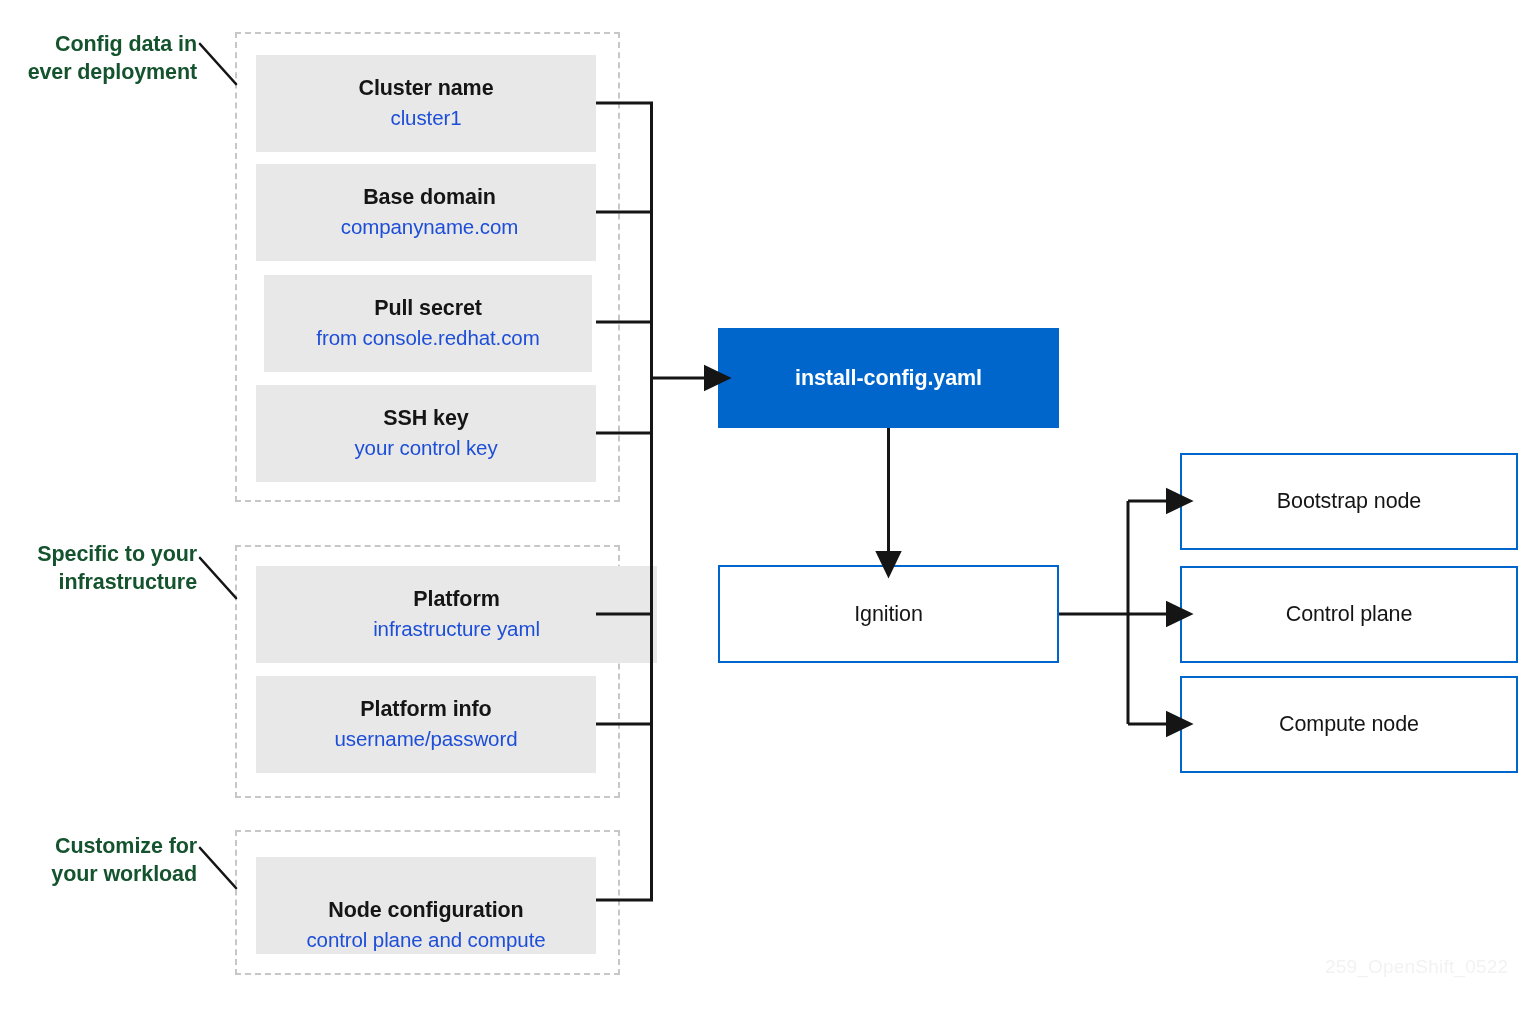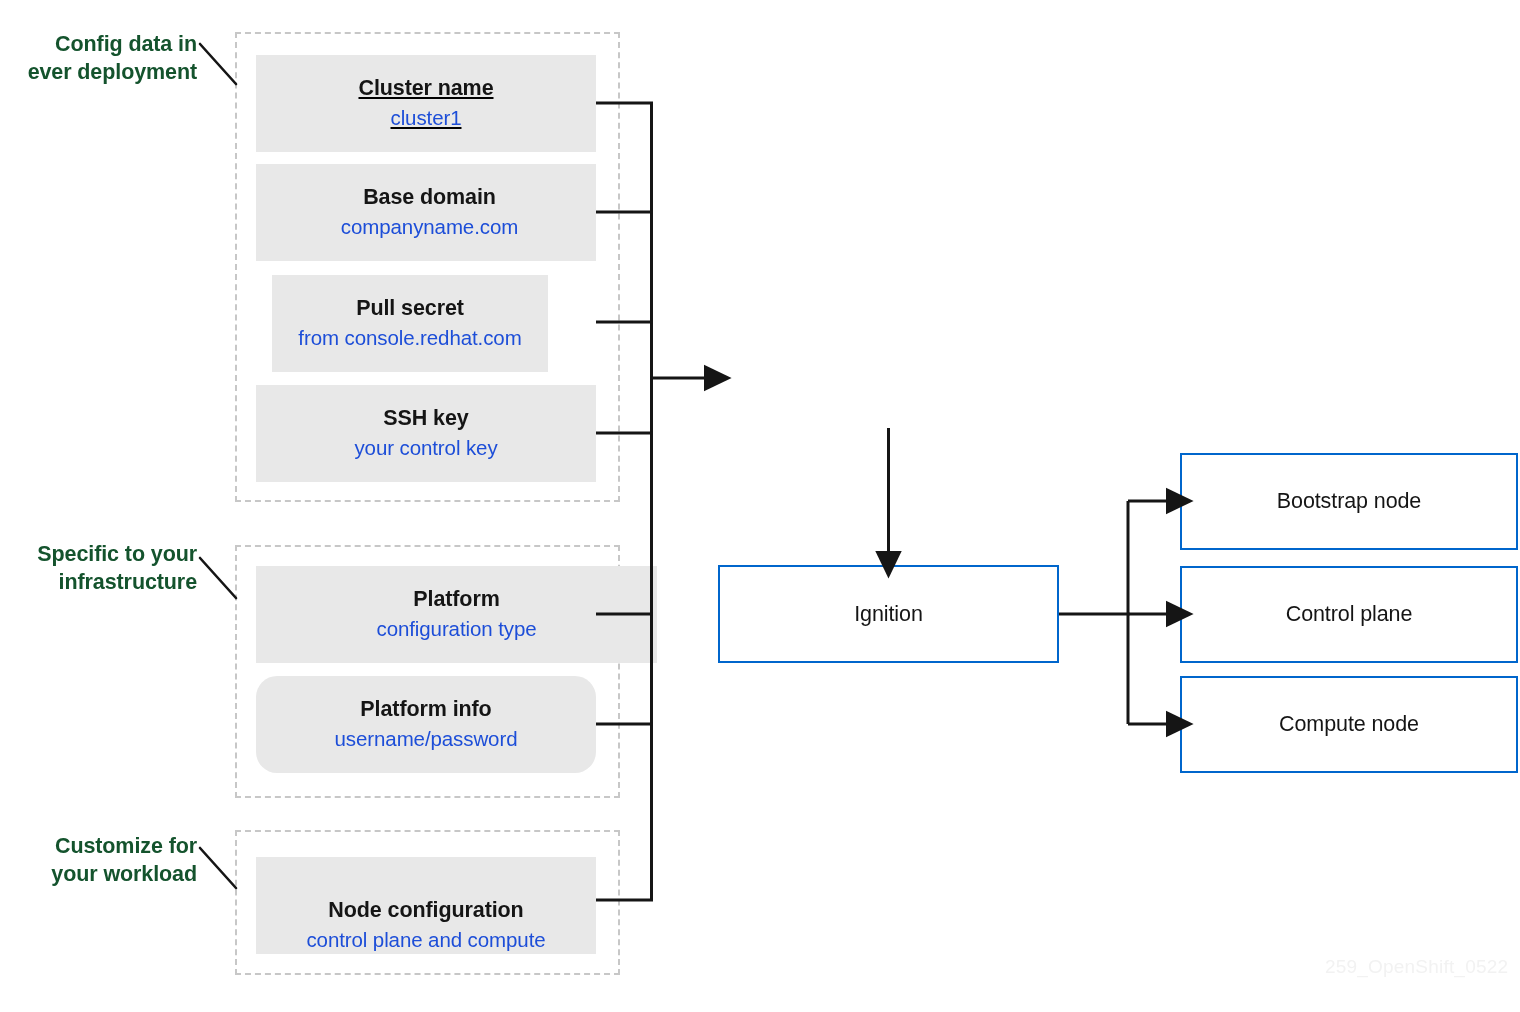--- a/index.html
+++ b/index.html
@@ -130,55 +130,56 @@
 
   <div class="annot" style="left:0px; top:832px; width:197px;">Customize for
 your workload</div>
 
   <div class="group-box" style="left:235px; top:32px; width:385px; height:470px;"></div>
 
   <div class="group-box" style="left:235px; top:545px; width:385px; height:253px;"></div>
 
   <div class="group-box" style="left:235px; top:830px; width:385px; height:145px;"></div>
 
-  <div class="card" style="left:256px; top:55px; width:340px; height:97px;text-decoration:underline;">
+  <div class="card" style="left:256px; top:55px; width:340px; height:97px;">
     <div class="card-title">Cluster name</div>
     <div class="card-sub">cluster1</div>
   </div>
 
   <div class="card" style="left:256px; top:164px; width:340px; height:97px;padding-left:17px;">
     <div class="card-title">Base domain</div>
     <div class="card-sub">companyname.com</div>
   </div>
 
-  <div class="card" style="left:272px; top:275px; width:276px; height:97px;">
+  <div class="card" style="left:264px; top:275px; width:328px; height:97px;">
     <div class="card-title">Pull secret</div>
     <div class="card-sub">from console.redhat.com</div>
   </div>
 
   <div class="card" style="left:256px; top:385px; width:340px; height:97px;">
     <div class="card-title">SSH key</div>
     <div class="card-sub">your control key</div>
   </div>
 
   <div class="card" style="left:256px; top:566px; width:401px; height:97px;">
     <div class="card-title">Platform</div>
-    <div class="card-sub">configuration type</div>
-  </div>
-
-  <div class="card" style="left:256px; top:676px; width:340px; height:97px;border-radius:21px;">
+    <div class="card-sub">infrastructure yaml</div>
+  </div>
+
+  <div class="card" style="left:256px; top:676px; width:340px; height:97px;">
     <div class="card-title">Platform info</div>
     <div class="card-sub">username/password</div>
   </div>
 
   <div class="card" style="left:256px; top:857px; width:340px; height:97px;justify-content:flex-end;">
     <div class="card-title">Node configuration</div>
     <div class="card-sub">control plane and compute</div>
   </div>
 
+  <div class="blue-solid" style="left:718px; top:328px; width:341px; height:100px;">install-config.yaml</div>
 
   <div class="blue-outline" style="left:718px; top:565px; width:341px; height:98px;">Ignition</div>
 
   <div class="blue-outline" style="left:1180px; top:566px; width:338px; height:97px;">Control plane</div>
 
   <div class="blue-outline" style="left:1180px; top:453px; width:338px; height:97px;">Bootstrap node</div>
 
   <div class="blue-outline" style="left:1180px; top:676px; width:338px; height:97px;">Compute node</div>
 
   <svg id="wires" viewBox="0 0 1520 1012">

